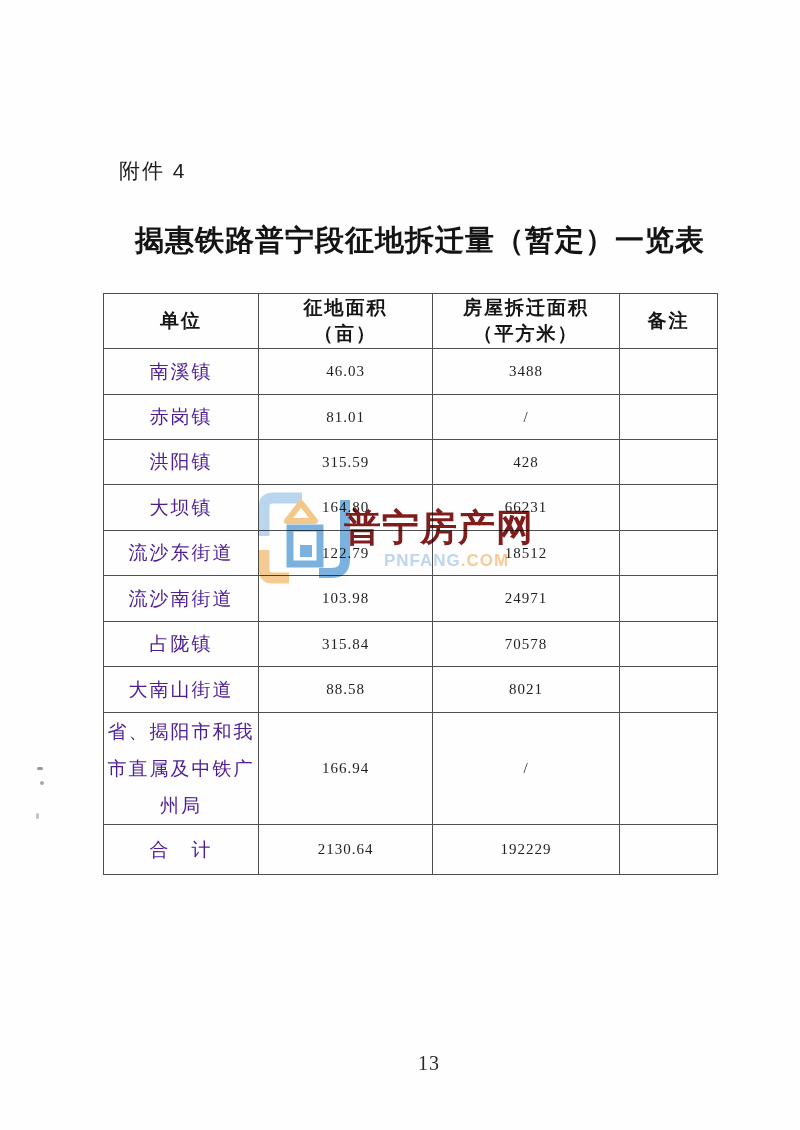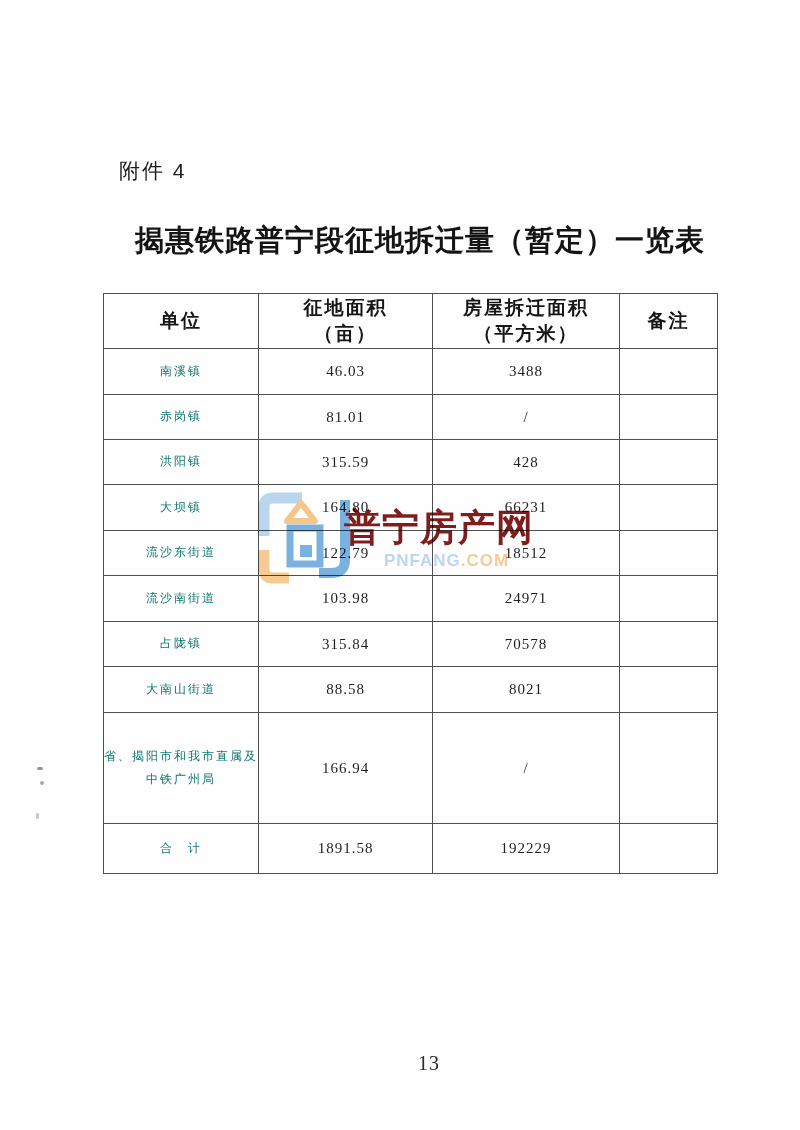--- a/index.html
+++ b/index.html
@@ -31,21 +31,21 @@
     text-align:center;vertical-align:middle;
     padding:0;
     overflow:hidden;
   }
   th .h1,th .h2{display:block;line-height:1.35;}
   table.main th{
     font-family:"Liberation Sans", sans-serif;
     font-size:19px;font-weight:600;color:#161616;letter-spacing:2px;
   }
   td.unit{
-    font-size:12px;letter-spacing:2px;color:#0f766e;
+    font-size:19px;letter-spacing:2px;color:#4c1d95;
     line-height:1.95;padding:0 12px;
   }
   td.num{
     font-size:15px;letter-spacing:1px;color:#1f1f1f;
   }
   tr.h-row{height:55px;}
   tr.r1{height:46px;} tr.r2{height:45px;} tr.r3{height:45px;} tr.r4{height:46px;}
   tr.r5{height:45px;} tr.r6{height:46px;} tr.r7{height:45px;} tr.r8{height:46px;}
   tr.r-big{height:111px;}
   tr.r-total{height:50px;}
@@ -159,21 +159,21 @@
         <td class="num"></td>
       </tr>
       <tr class="r-big">
         <td class="unit">省、揭阳市和我市直属及中铁广州局</td>
         <td class="num">166.94</td>
         <td class="num">/</td>
         <td class="num"></td>
       </tr>
       <tr class="r-total">
         <td class="unit">合　计</td>
-        <td class="num">1891.58</td>
+        <td class="num">2130.64</td>
         <td class="num">192229</td>
         <td class="num"></td>
       </tr>
     </tbody>
       </table>
   </div>
 
   <div class="watermark">
     <svg class="wm-logo" width="106" height="96" viewBox="0 0 106 96">
       <path d="M8,46 V17 Q8,8 17,8 H46" fill="none" stroke="#abceec" stroke-width="11" stroke-linecap="butt"></path>

